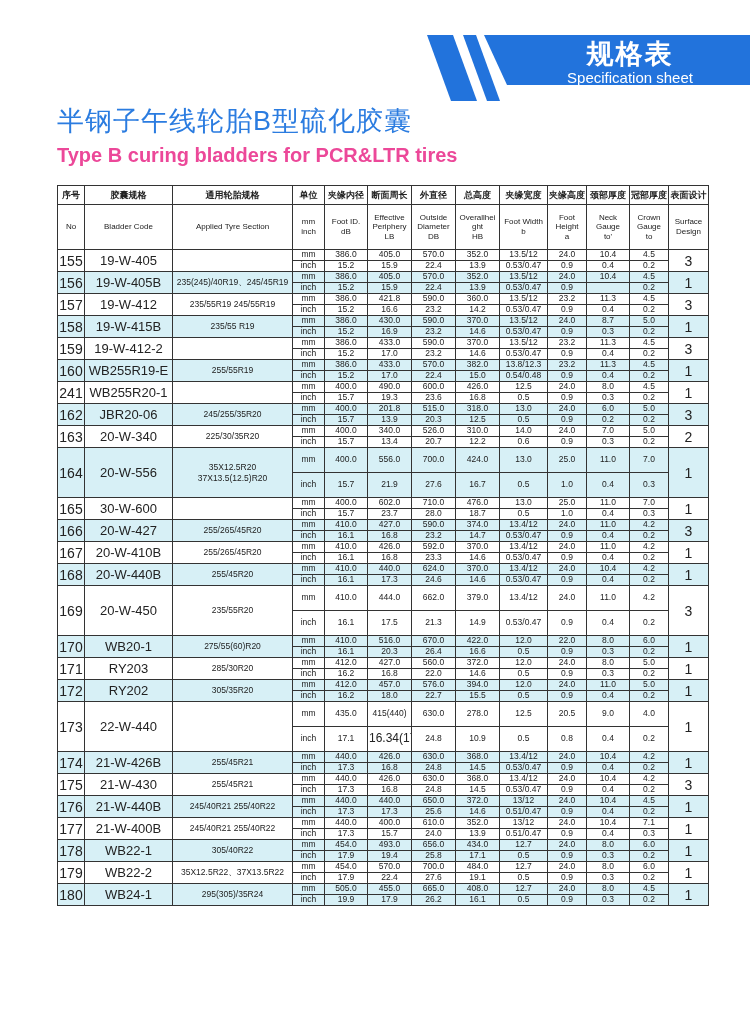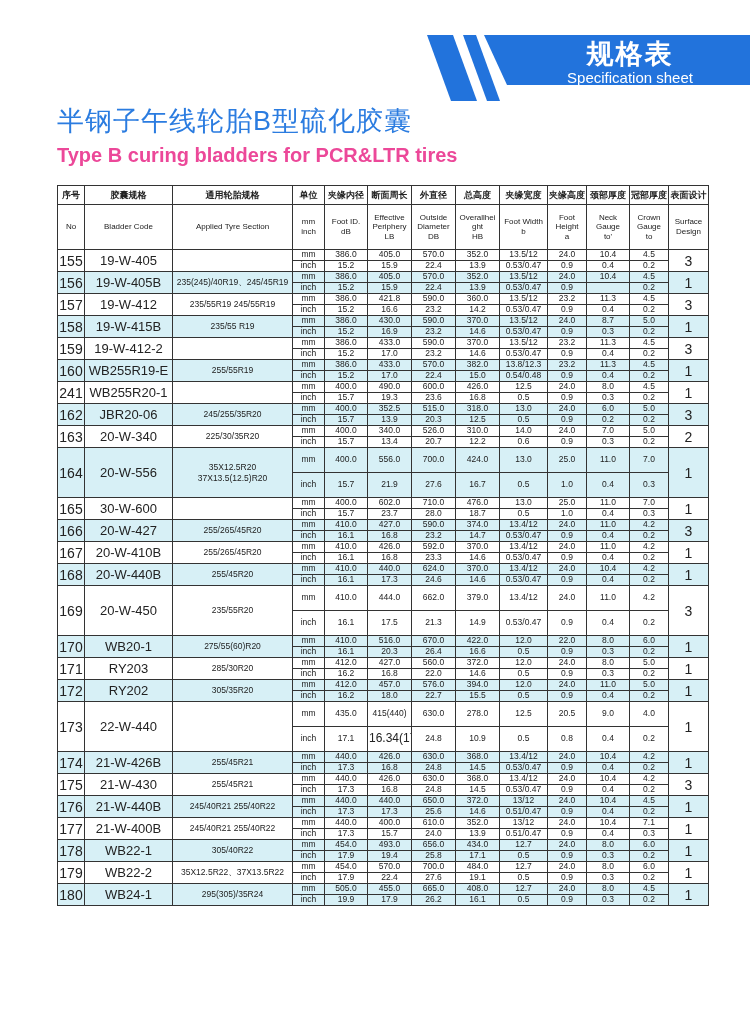--- a/index.html
+++ b/index.html
@@ -317,21 +317,21 @@
         <td class="val">0.2</td>
       </tr>
     </tbody>
     <tbody class="blk-alt">
       <tr>
         <td class="no-cell" rowspan="2">162</td>
         <td class="code-cell" rowspan="2">JBR20-06</td>
         <td class="section-cell" rowspan="2">245/255/35R20</td>
         <td class="unit">mm</td>
         <td class="val">400.0</td>
-        <td class="val">352.5</td>
+        <td class="val">201.8</td>
         <td class="val">515.0</td>
         <td class="val">318.0</td>
         <td class="val">13.0</td>
         <td class="val">24.0</td>
         <td class="val">6.0</td>
         <td class="val">5.0</td>
         <td class="surface-cell" rowspan="2">3</td>
       </tr>
       <tr>
         <td class="unit">inch</td>

